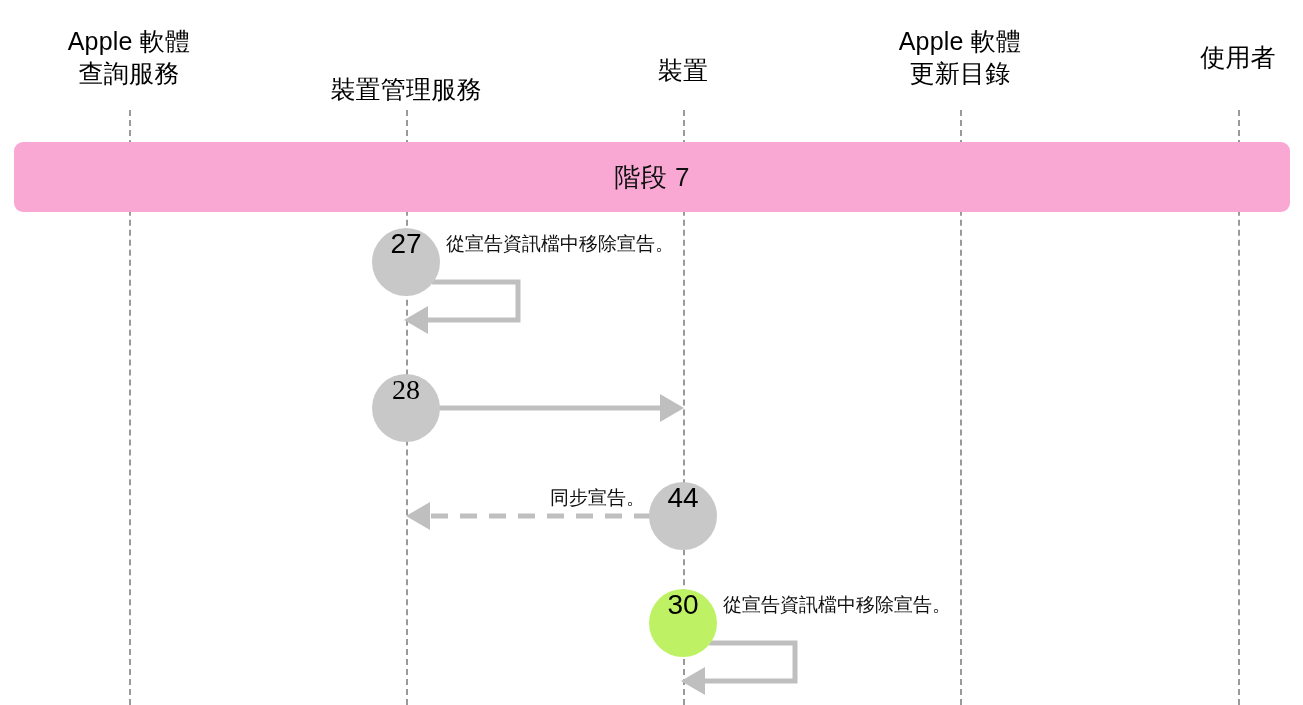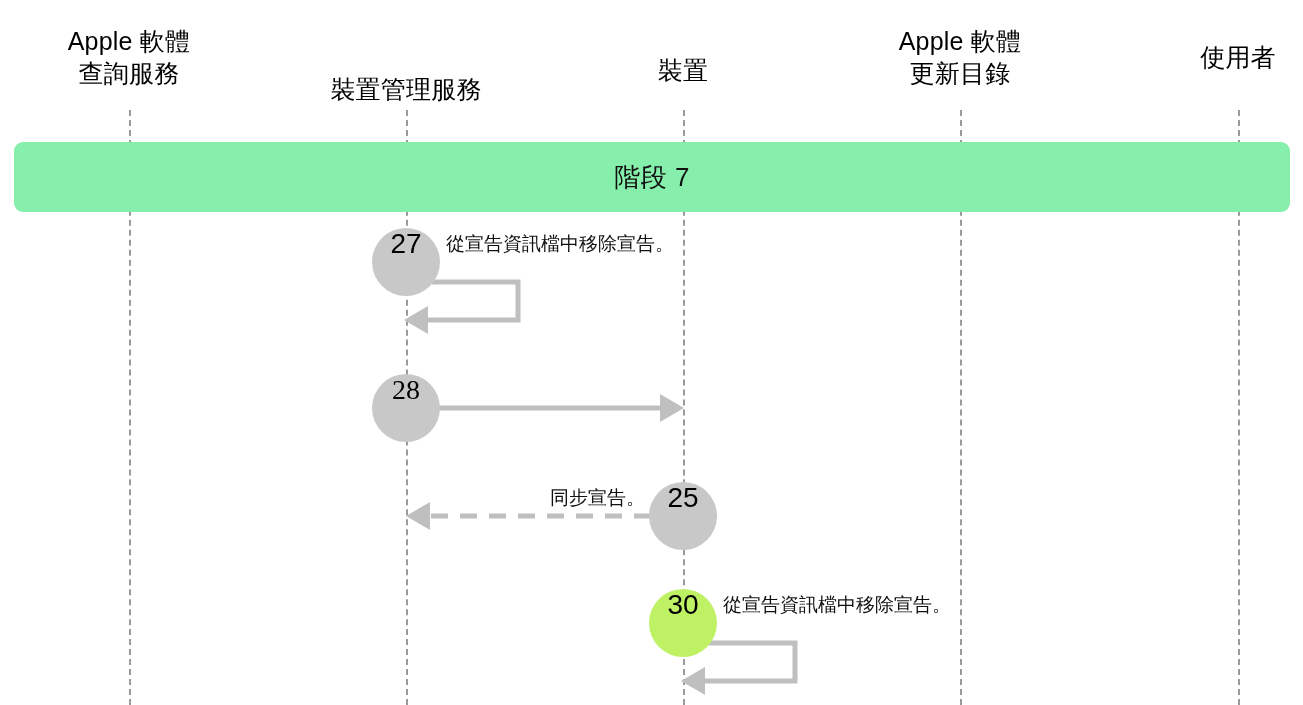--- a/index.html
+++ b/index.html
@@ -110,21 +110,21 @@
   <div class="actor-header" style="left:960px; top:25px; width:230px;">Apple 軟體
 更新目錄</div>
   <div class="actor-header" style="left:1238px; top:41px; width:200px;">使用者</div>
 
   <div class="lifeline" style="left:129px;"></div>
   <div class="lifeline" style="left:406px;"></div>
   <div class="lifeline" style="left:683px;"></div>
   <div class="lifeline" style="left:960px;"></div>
   <div class="lifeline" style="left:1238px;"></div>
 
-  <div class="phase-banner" style="background:#86efac;">
+  <div class="phase-banner" style="background:#f9a8d4;">
     <span class="phase-banner-label">階段 7</span>
   </div>
 
   <svg class="arrow-layer" viewBox="0 0 1303 705" xmlns="http://www.w3.org/2000/svg">
 
     <g>
       <path d="M 432 282 L 518 282 L 518 320 L 428 320" fill="none" stroke="#BFBFBF" stroke-width="5" stroke-linejoin="miter" stroke-linecap="butt"></path>
       <polygon points="428,306 428,334 404,320" fill="#BFBFBF"></polygon>
     </g>
 
@@ -144,21 +144,21 @@
     </g>
   </svg>
 
   <div class="step-circle" style="left:406px; top:262px; background:#C8C8C8;">
     <span>27</span>
   </div>
   <div class="step-circle" style="left:406px; top:408px; background:#C8C8C8;font-family:Liberation Serif, serif;">
     <span>28</span>
   </div>
   <div class="step-circle" style="left:683px; top:516px; background:#C8C8C8;">
-    <span>25</span>
+    <span>44</span>
   </div>
   <div class="step-circle" style="left:683px; top:623px; background:#bef264;">
     <span>30</span>
   </div>
 
   <div class="step-label" style="left:446px; top:232px;text-align:center;">從宣告資訊檔中移除宣告。</div>
   <div class="step-label right-anchor" style="left:645px; top:486px;">同步宣告。</div>
   <div class="step-label" style="left:723px; top:593px;">從宣告資訊檔中移除宣告。</div>
 
 </div>

